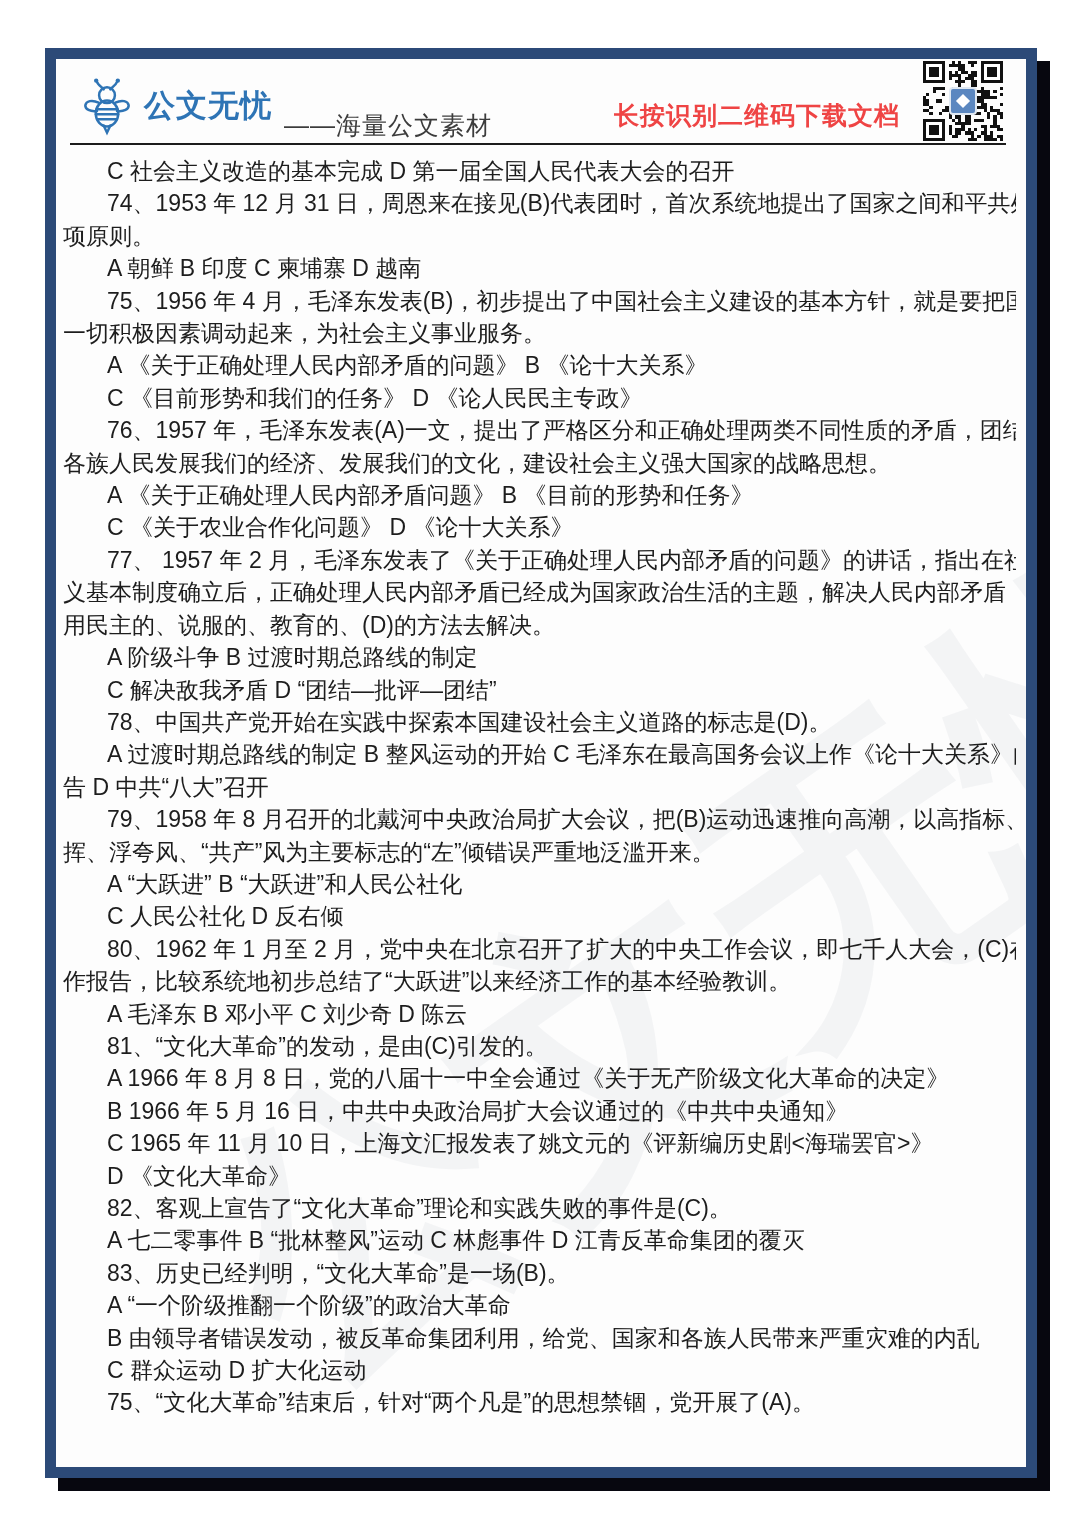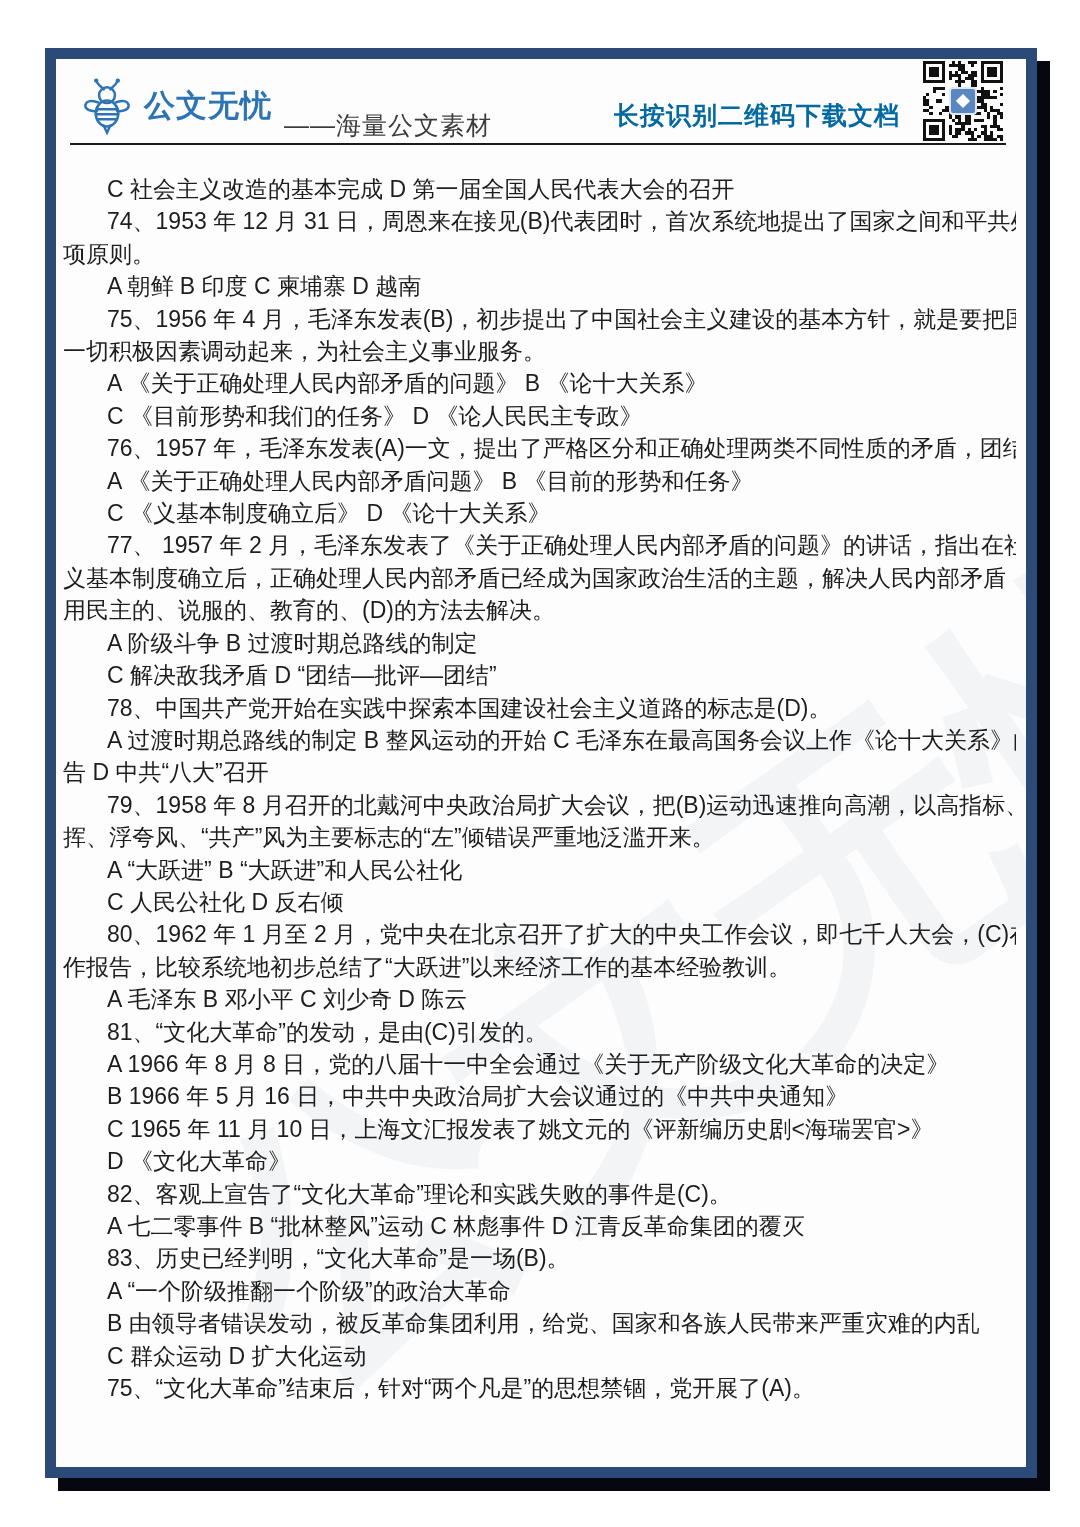--- a/index.html
+++ b/index.html
@@ -16,35 +16,35 @@
     background:#fdfdfd;
     box-shadow:13px 13px 0 0 #07070f;
   }
   .frame-inner{position:relative;width:100%;height:100%;overflow:hidden;}
   
   .header{position:absolute;left:0;top:0;width:100%;height:84px;}
   .logo-row{position:absolute;left:26px;top:10px;display:flex;align-items:center;gap:12px;}
   .bee{width:50px;height:60px;flex:0 0 auto;}
   .logo-name{font-size:31px;font-weight:bold;color:#2e74b5;letter-spacing:1px;}
   .logo-suffix{font-size:25px;color:#3c3c3c;letter-spacing:1px;margin-top:40px;}
-  .qr-hint{position:absolute;right:126px;top:40px;font-size:25px;font-weight:bold;color:#0369a1;letter-spacing:1px;}
+  .qr-hint{position:absolute;right:126px;top:40px;font-size:25px;font-weight:bold;color:#ef4444;letter-spacing:1px;}
   .qr{position:absolute;right:22px;top:2px;width:82px;height:80px;}
   .qr svg{width:100%;height:100%;display:block;}
   .qr-center{
     position:absolute;left:50%;top:50%;width:24px;height:24px;
     transform:translate(-50%,-50%);
     background:#5b87c0;border:2px solid #dfe8f2;border-radius:4px;
     display:flex;align-items:center;justify-content:center;
   }
   .qr-center .diamond{width:10px;height:10px;background:#ffffff;transform:rotate(45deg);}
   .separator{position:absolute;left:14px;right:20px;top:84px;height:2px;background:#1c1c1c;}
   
   .content{
     position:absolute;left:7px;right:10px;top:86px;bottom:0;
-    padding-top:28px;
+    padding-top:10px;
     font-size:23px;line-height:32.4px;color:#1d1d1d;
     overflow:hidden;
   }
   .line{white-space:nowrap;}
   .line.indent{text-indent:44px;}
   
   .watermark{
     position:absolute;left:70px;top:1080px;
     font-size:300px;font-weight:bold;color:#30425c;opacity:0.045;
     transform:rotate(-35deg);transform-origin:0 0;
@@ -299,22 +299,23 @@
       <div id="lines">
           <div class="line indent">C 社会主义改造的基本完成 D 第一届全国人民代表大会的召开</div>
           <div class="line indent">74、1953 年 12 月 31 日，周恩来在接见(B)代表团时，首次系统地提出了国家之间和平共处的五</div>
           <div class="line">项原则。</div>
           <div class="line indent">A 朝鲜 B 印度 C 柬埔寨 D 越南</div>
           <div class="line indent">75、1956 年 4 月，毛泽东发表(B)，初步提出了中国社会主义建设的基本方针，就是要把国内外</div>
           <div class="line">一切积极因素调动起来，为社会主义事业服务。</div>
           <div class="line indent">A 《关于正确处理人民内部矛盾的问题》 B 《论十大关系》</div>
           <div class="line indent">C 《目前形势和我们的任务》 D 《论人民民主专政》</div>
           <div class="line indent">76、1957 年，毛泽东发表(A)一文，提出了严格区分和正确处理两类不同性质的矛盾，团结全国</div>
+          <div class="line">各族人民发展我们的经济、发展我们的文化，建设社会主义强大国家的战略思想。</div>
           <div class="line indent">A 《关于正确处理人民内部矛盾问题》 B 《目前的形势和任务》</div>
-          <div class="line indent">C 《义基本制度确立后》 D 《论十大关系》</div>
+          <div class="line indent">C 《关于农业合作化问题》 D 《论十大关系》</div>
           <div class="line indent">77、 1957 年 2 月，毛泽东发表了《关于正确处理人民内部矛盾的问题》的讲话，指出在社会主</div>
           <div class="line">义基本制度确立后，正确处理人民内部矛盾已经成为国家政治生活的主题，解决人民内部矛盾，只能</div>
           <div class="line">用民主的、说服的、教育的、(D)的方法去解决。</div>
           <div class="line indent">A 阶级斗争 B 过渡时期总路线的制定</div>
           <div class="line indent">C 解决敌我矛盾 D “团结—批评—团结”</div>
           <div class="line indent">78、中国共产党开始在实践中探索本国建设社会主义道路的标志是(D)。</div>
           <div class="line indent">A 过渡时期总路线的制定 B 整风运动的开始 C 毛泽东在最高国务会议上作《论十大关系》的报</div>
           <div class="line">告 D 中共“八大”召开</div>
           <div class="line indent">79、1958 年 8 月召开的北戴河中央政治局扩大会议，把(B)运动迅速推向高潮，以高指标、瞎指</div>
           <div class="line">挥、浮夸风、“共产”风为主要标志的“左”倾错误严重地泛滥开来。</div>

